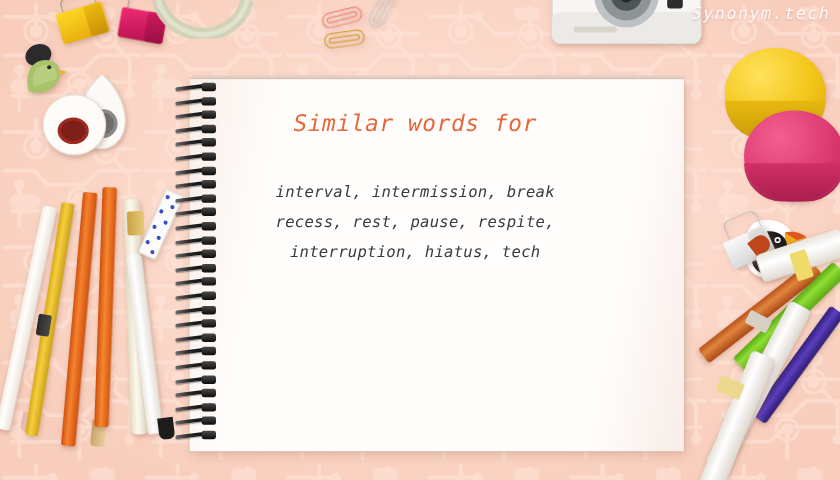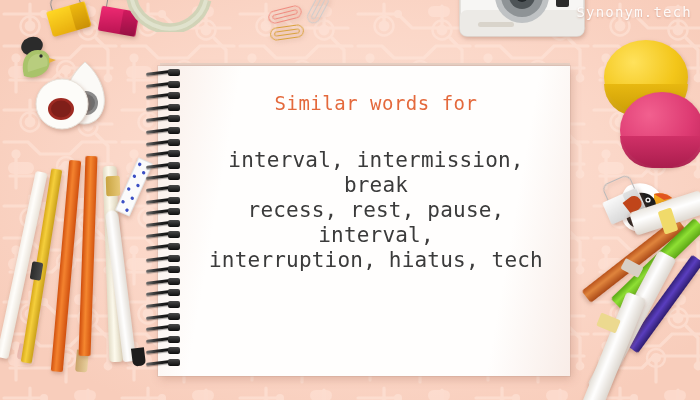--- a/index.html
+++ b/index.html
@@ -9,20 +9,21 @@
     background:#fbd9cc;
     position:relative;
   }
 
   
   #desk {
     position:absolute; inset:0;
     background:
       radial-gradient(ellipse 420px 260px at 52% 46%, #fde4d8 0%, #fbd7c8 60%, #f8cdbb 100%),
       linear-gradient(135deg,#fcdfd2 0%,#f9d0bf 50%,#f6c9b6 100%);
+    font-style: italic;
   }
   
   #circuit { position:absolute; inset:0; opacity:.55; }
 
   
   #notebook {
     position:absolute; left:158px; top:66px; width:412px; height:310px;
     background:#fffefd;
     box-shadow: 2px 3px 9px rgba(150,90,70,.28), 0 0 0 1px rgba(210,180,170,.35);
   }
@@ -48,34 +49,34 @@
     transform:rotate(-7deg);
     box-shadow:0 1px 1px rgba(0,0,0,.35);
   }
   .coil .knob {
     position:absolute; left:22px; top:-1px; width:12px; height:7px;
     background:linear-gradient(180deg,#4a4a4a,#0d0d0d);
     border-radius:2px;
   }
 
   
-  #text-block { position:absolute; left:170px; top:66px; width:412px; text-align:center; }
+  #text-block { position:absolute; left:140px; top:66px; width:412px; text-align:center; }
   #title-line1 {
     margin-top:26px;
     font-size:19px; letter-spacing:.5px;
     color:#e4693c;
   }
   #title-line2 {
     margin-top:9px;
     font-size:23px; letter-spacing:.5px;
     color:#e4693c;
   }
   #word-list {
     margin-top:34px;
-    font-size:21px; line-height:25px; color:#3b3b3b;
+    font-size:13px; line-height:25px; color:#3b3b3b;
     letter-spacing:.2px;
     padding:0 20px;
   }
 
   
   #watermark {
     position:absolute; right:8px; top:4px;
     font-size:14px; letter-spacing:1.2px;
     color:rgba(255,255,255,.92);
     text-shadow:0 1px 2px rgba(180,120,100,.45);
@@ -414,18 +415,18 @@
       <div class="coil" style="top: 290px;">
         <div class="wire"></div>
         <div class="knob"></div>
       </div>
     </div>
 
   <div id="text-block">
     <div id="title-line1">Similar words for</div>
     <div id="word-list">
       <div>interval, intermission, break</div>
-      <div>recess, rest, pause, interval,</div>
+      <div>recess, rest, pause, respite,</div>
       <div>interruption, hiatus, tech</div>
     </div>
   </div>
 
 </div>
 
 </body></html>

